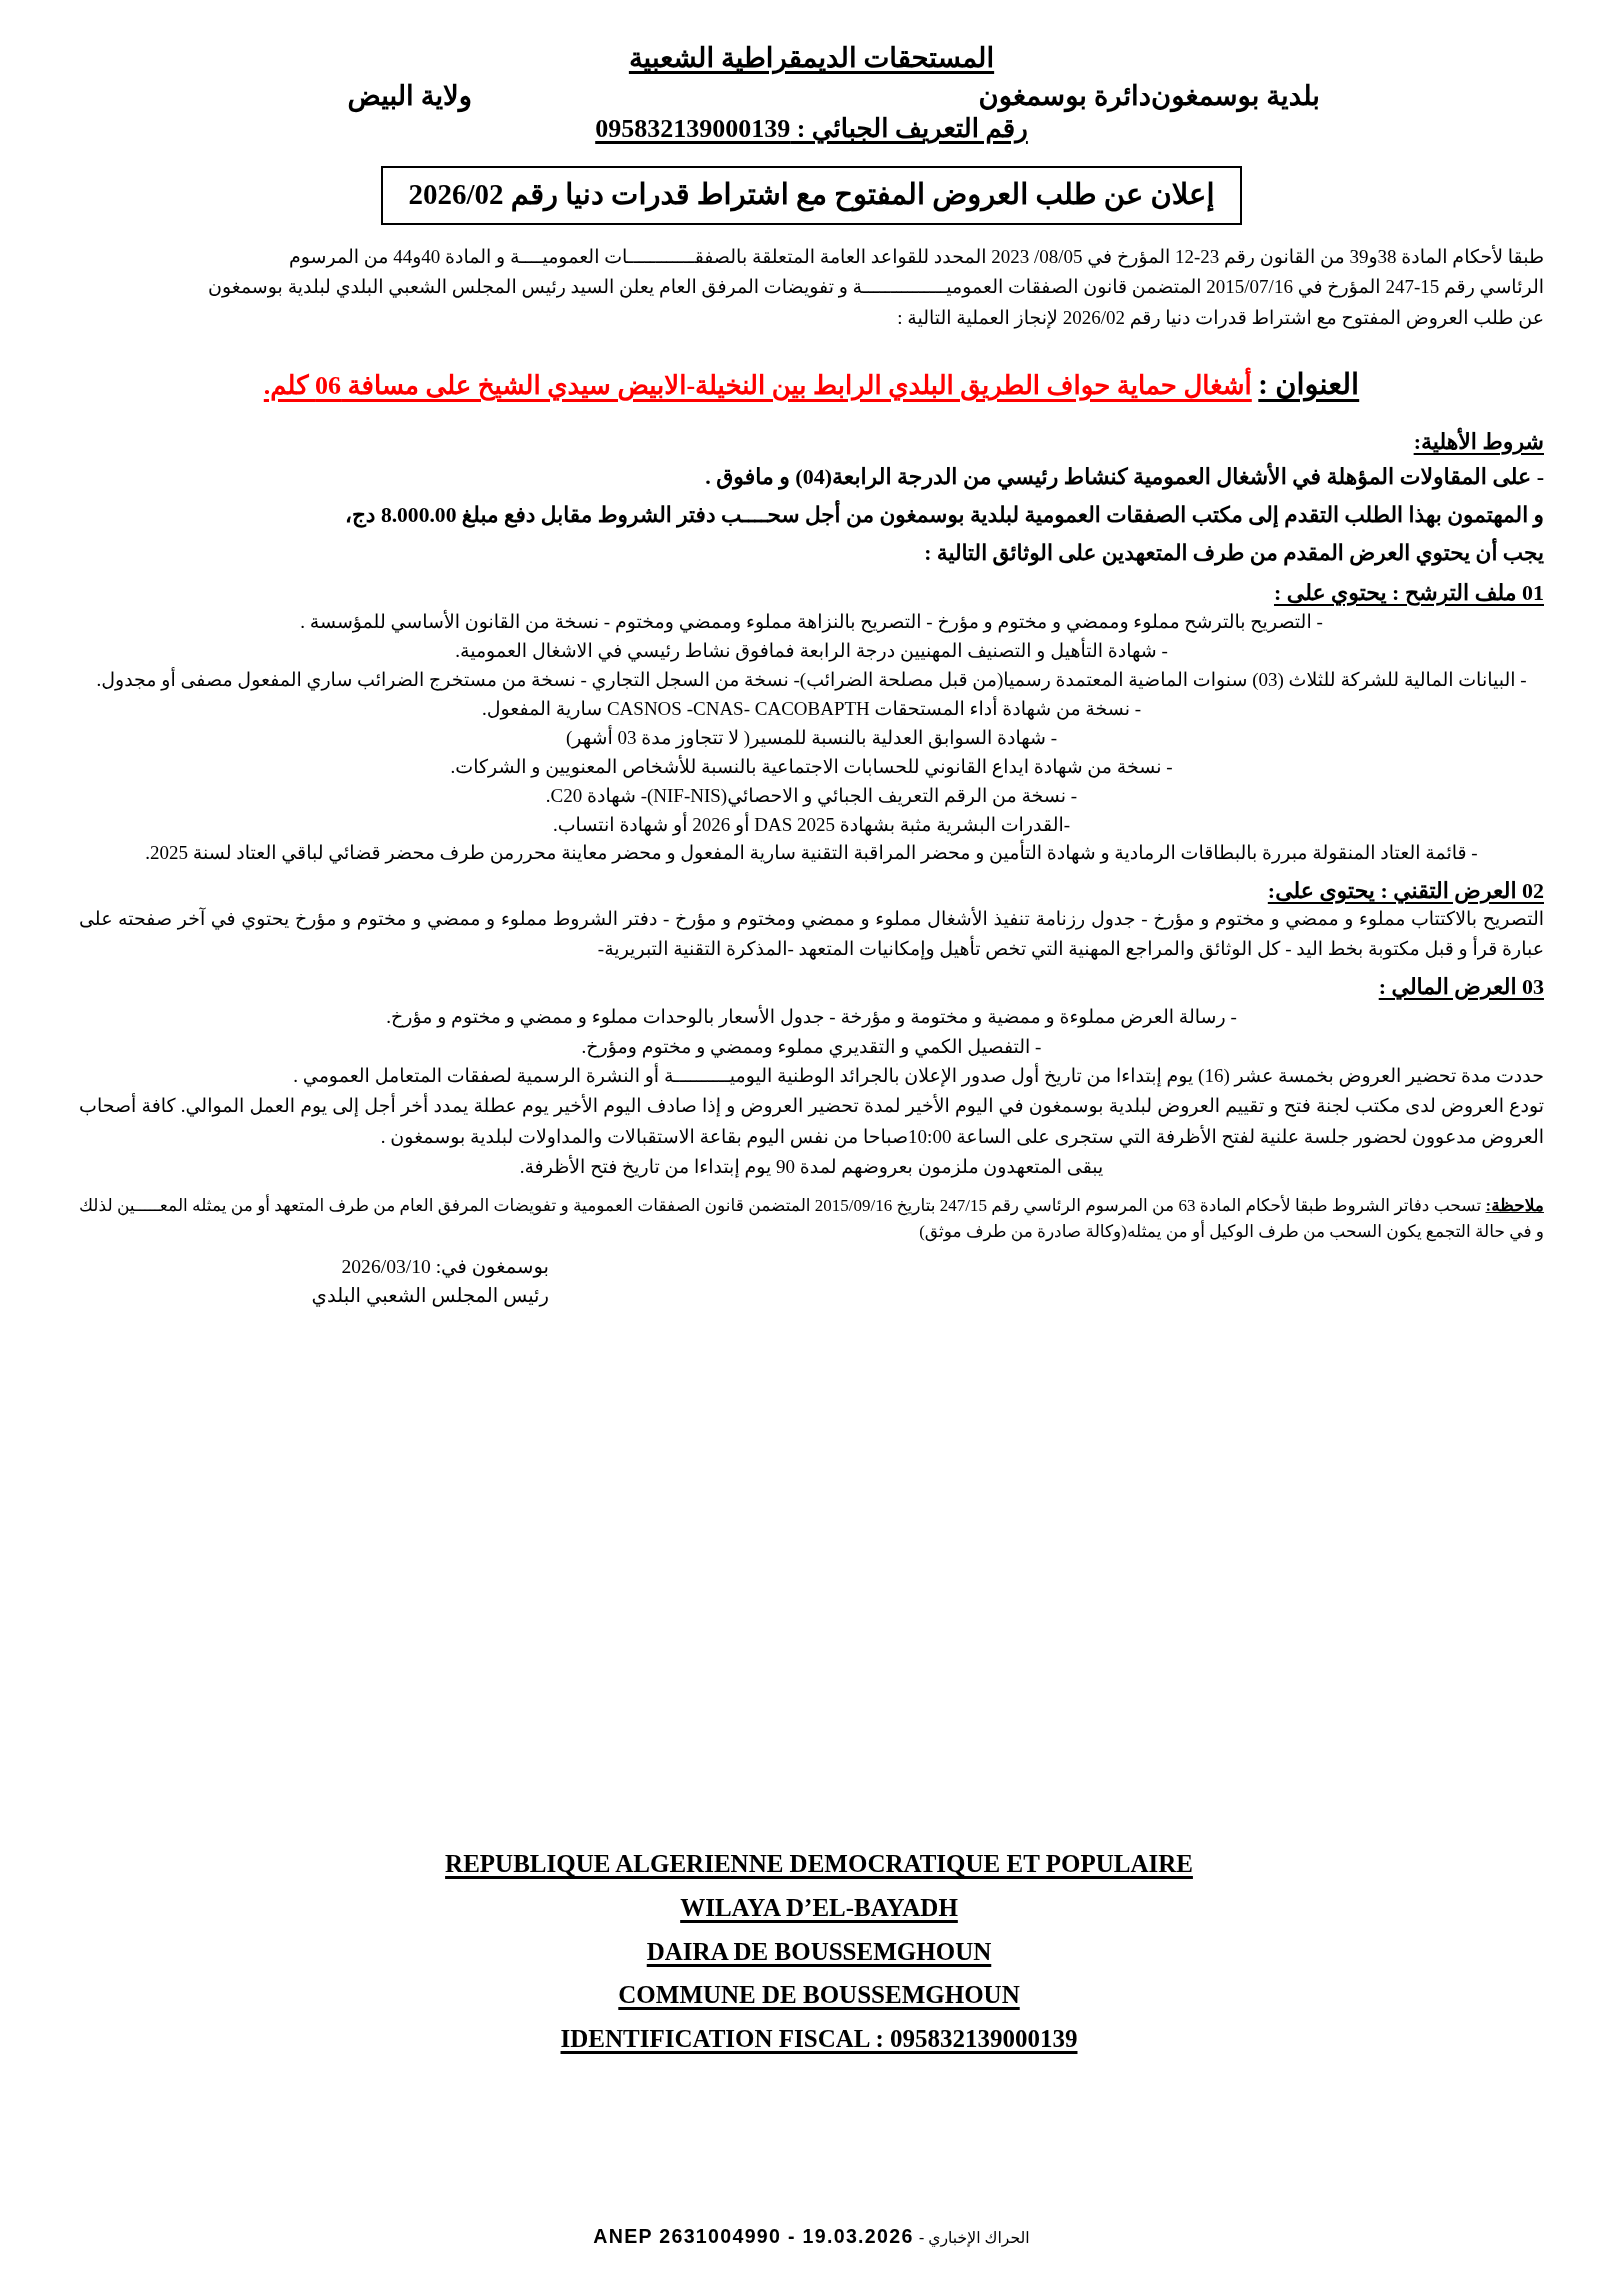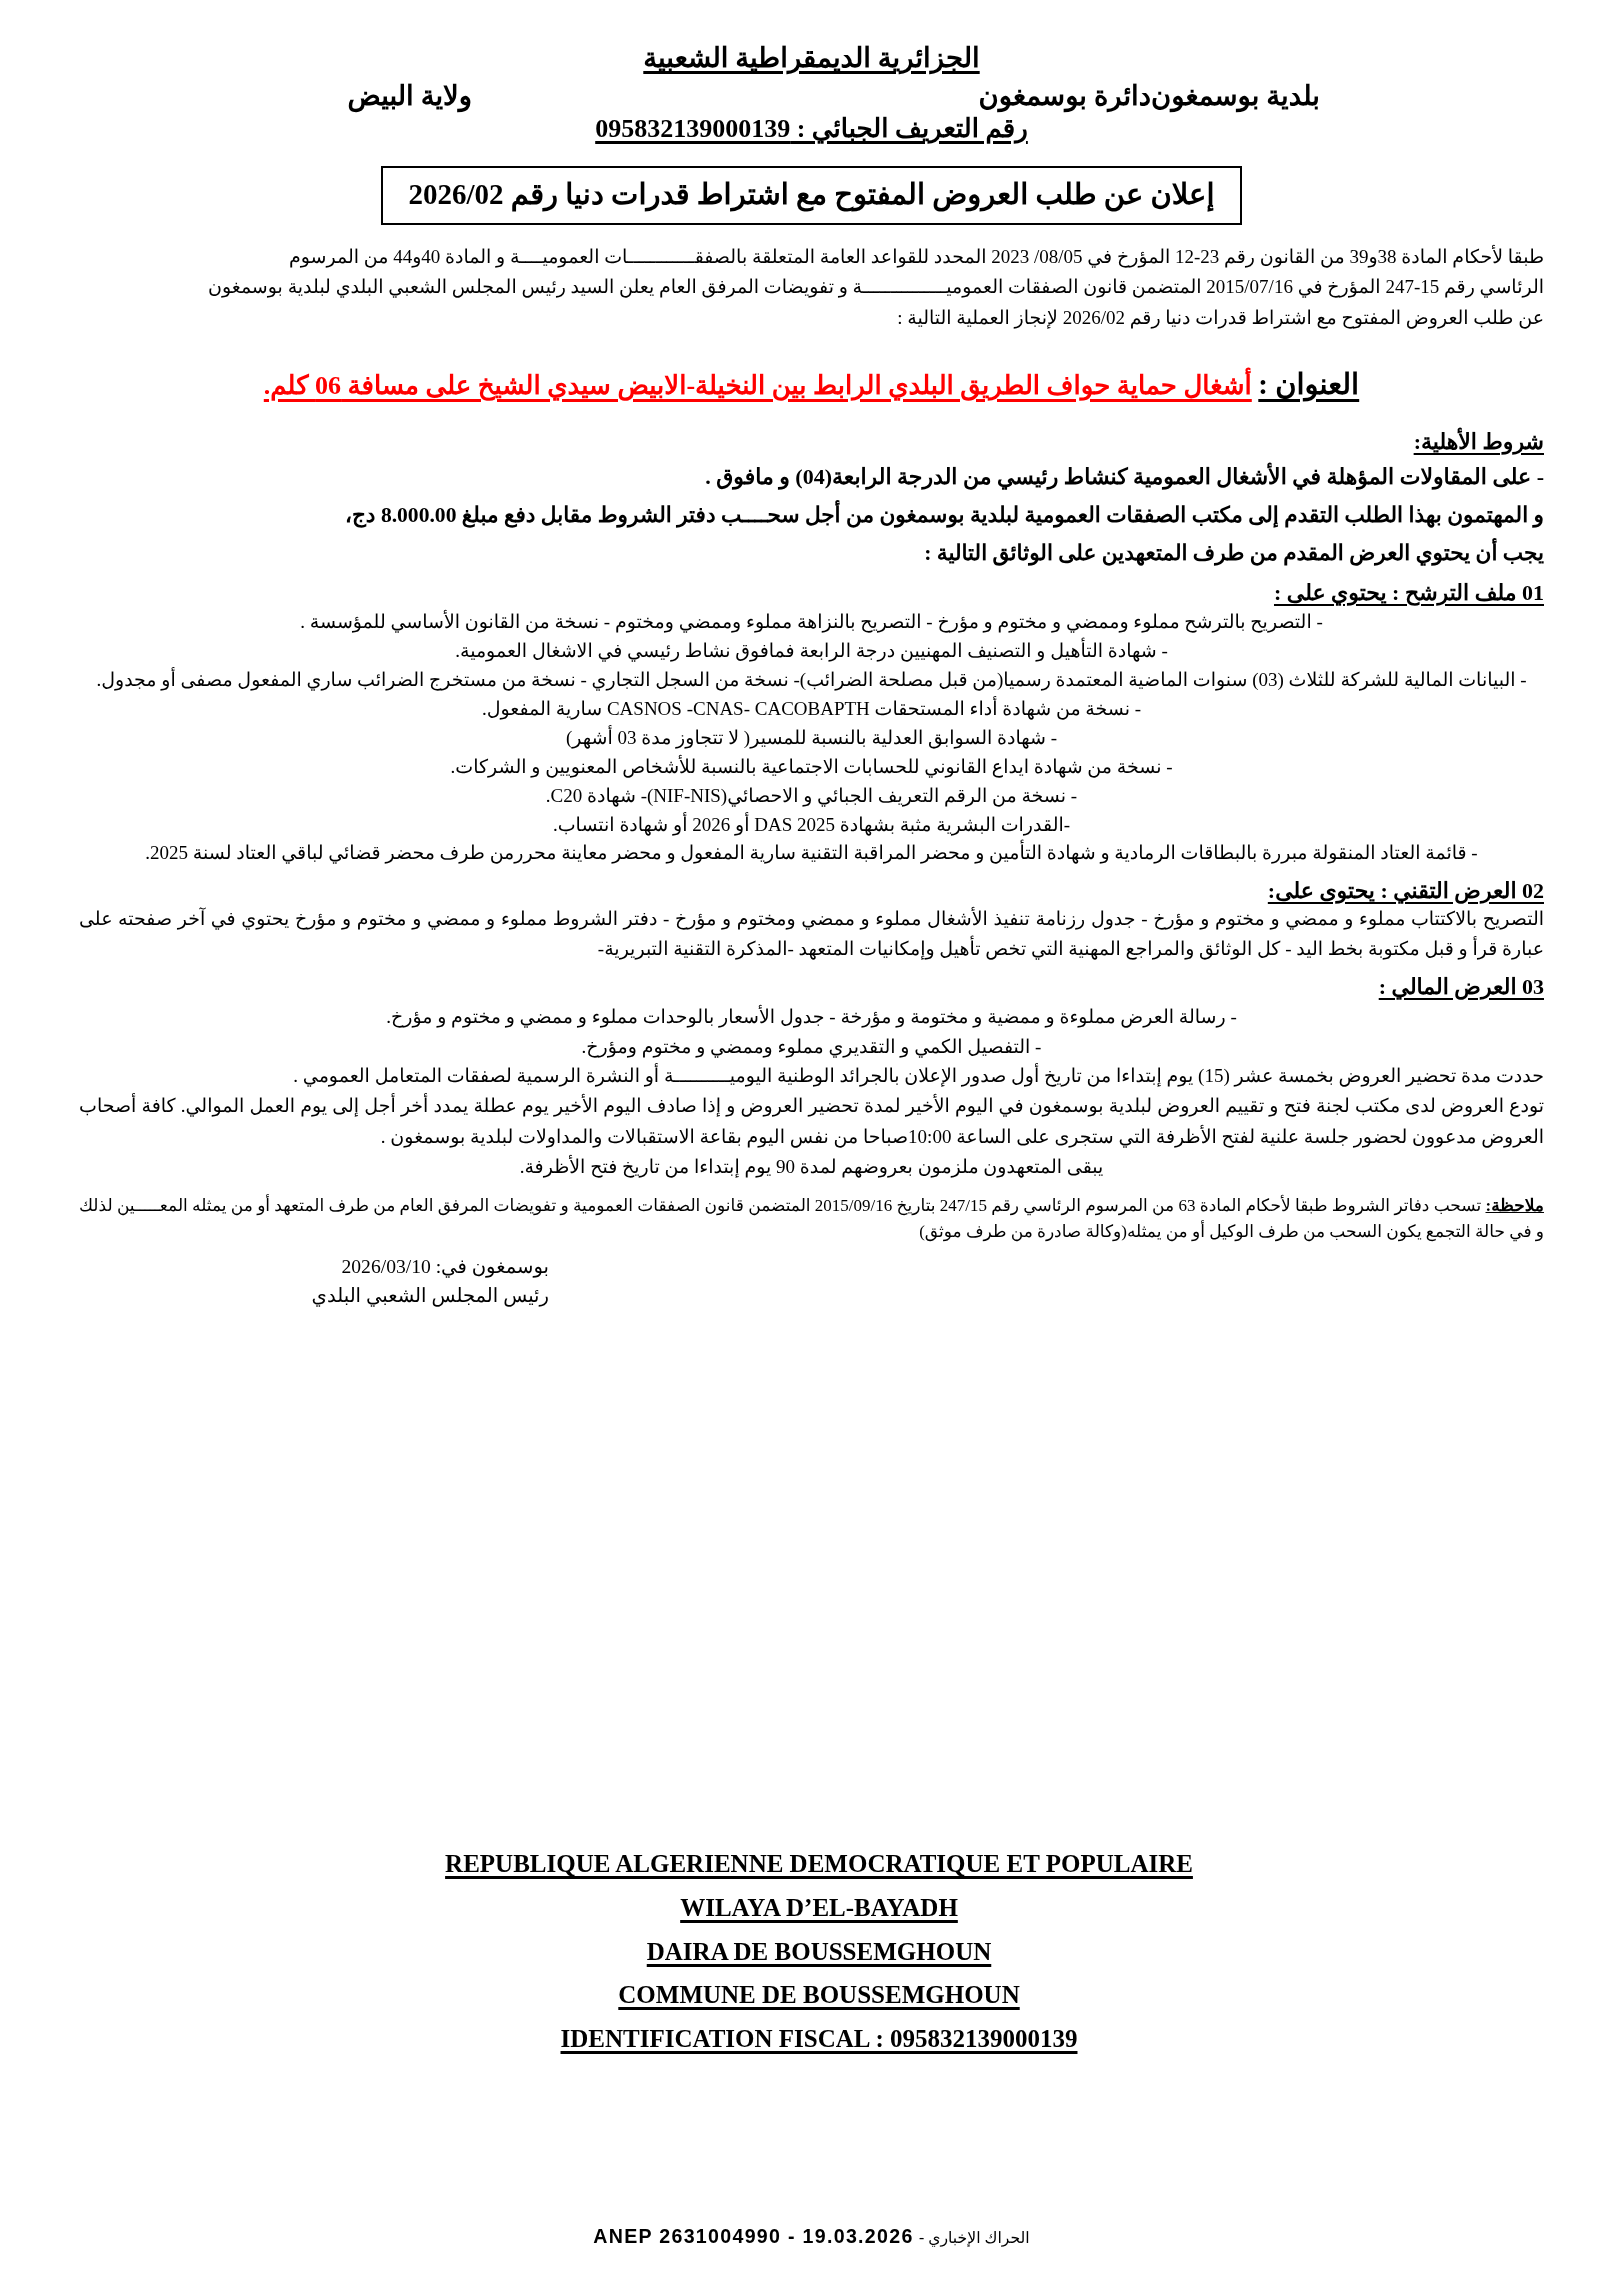--- a/index.html
+++ b/index.html
@@ -227,21 +227,21 @@
     font-weight: bold;
     letter-spacing: 1.3px;
   }
 </style>
 </head>
 <body>
 
 <div class="page">
 
   <div class="hdr-center">
-    <span class="u">الجزائرية الديمقراطية الشعبية</span>
+    <span class="u">المستحقات الديمقراطية الشعبية</span>
   </div>
 
   <div class="hdr-row">
     <div class="side left">بلدية بوسمغون</div>
     <div class="mid">دائرة بوسمغون</div>
     <div class="side right">ولاية البيض</div>
   </div>
 
   <div class="hdr-fiscal">
     <span class="u">رقم التعريف الجبائي : 095832139000139</span>
@@ -282,21 +282,21 @@
 
   <div class="sub-head">02 العرض التقني : يحتوى على:</div>
   <div class="para">التصريح بالاكتتاب مملوء و ممضي و مختوم و مؤرخ  - جدول رزنامة تنفيذ الأشغال مملوء و ممضي ومختوم و مؤرخ - دفتر الشروط مملوء و ممضي و مختوم و مؤرخ يحتوي في آخر صفحته على عبارة قرأ و قبل مكتوبة بخط اليد - كل الوثائق والمراجع المهنية التي تخص تأهيل وإمكانيات المتعهد -المذكرة التقنية التبريرية-</div>
 
   <div class="sub-head">03 العرض المالي :</div>
   <ul class="dashlist">
     <li>-   رسالة العرض مملوءة و ممضية و مختومة و مؤرخة - جدول الأسعار بالوحدات مملوء و ممضي و مختوم و مؤرخ.</li>
     <li>-   التفصيل الكمي و التقديري مملوء وممضي و مختوم  ومؤرخ.</li>
   </ul>
 
-  <div class="para">حددت مدة تحضير العروض بخمسة عشر (15) يوم إبتداءا من تاريخ أول صدور الإعلان بالجرائد الوطنية اليوميــــــــــة أو النشرة الرسمية لصفقات المتعامل العمومي .</div>
+  <div class="para">حددت مدة تحضير العروض بخمسة عشر (16) يوم إبتداءا من تاريخ أول صدور الإعلان بالجرائد الوطنية اليوميــــــــــة أو النشرة الرسمية لصفقات المتعامل العمومي .</div>
   <div class="para">تودع العروض لدى مكتب لجنة فتح و تقييم العروض لبلدية بوسمغون  في اليوم الأخير لمدة تحضير العروض و إذا صادف اليوم الأخير يوم عطلة يمدد أخر أجل إلى يوم العمل الموالي. كافة أصحاب العروض مدعوون لحضور جلسة علنية لفتح الأظرفة التي ستجرى على الساعة 10:00صباحا من نفس اليوم بقاعة الاستقبالات والمداولات لبلدية بوسمغون .</div>
   <div class="para ctr">يبقى المتعهدون ملزمون بعروضهم لمدة 90 يوم إبتداءا من تاريخ فتح الأظرفة.</div>
 
   <div class="note">
     <span class="lbl">ملاحظة:</span><span> تسحب دفاتر الشروط طبقا لأحكام المادة 63 من المرسوم الرئاسي رقم 247/15 بتاريخ 2015/09/16 المتضمن قانون الصفقات العمومية و تفويضات المرفق العام من طرف المتعهد أو من يمثله المعـــــين لذلك و في حالة التجمع يكون السحب من طرف الوكيل أو من يمثله(وكالة صادرة من طرف موثق)</span>
   </div>
 
   <div class="sign">
     <div>بوسمغون في: 2026/03/10</div>
     <div>رئيس المجلس الشعبي البلدي</div>

